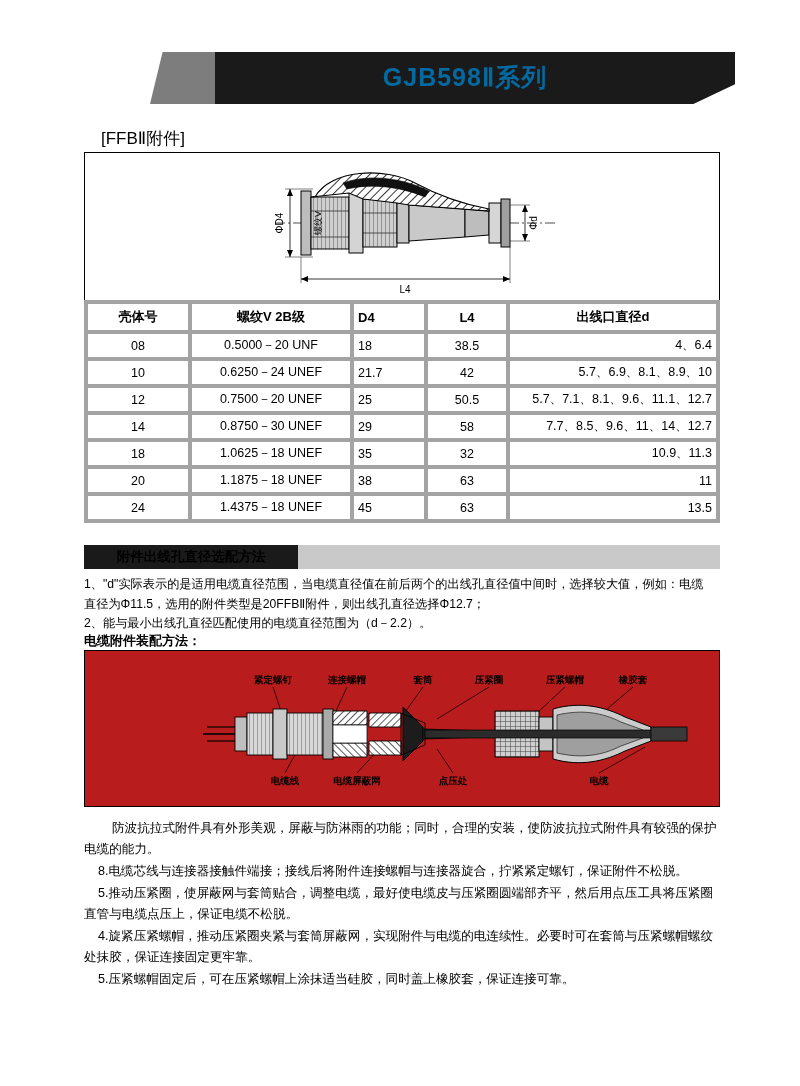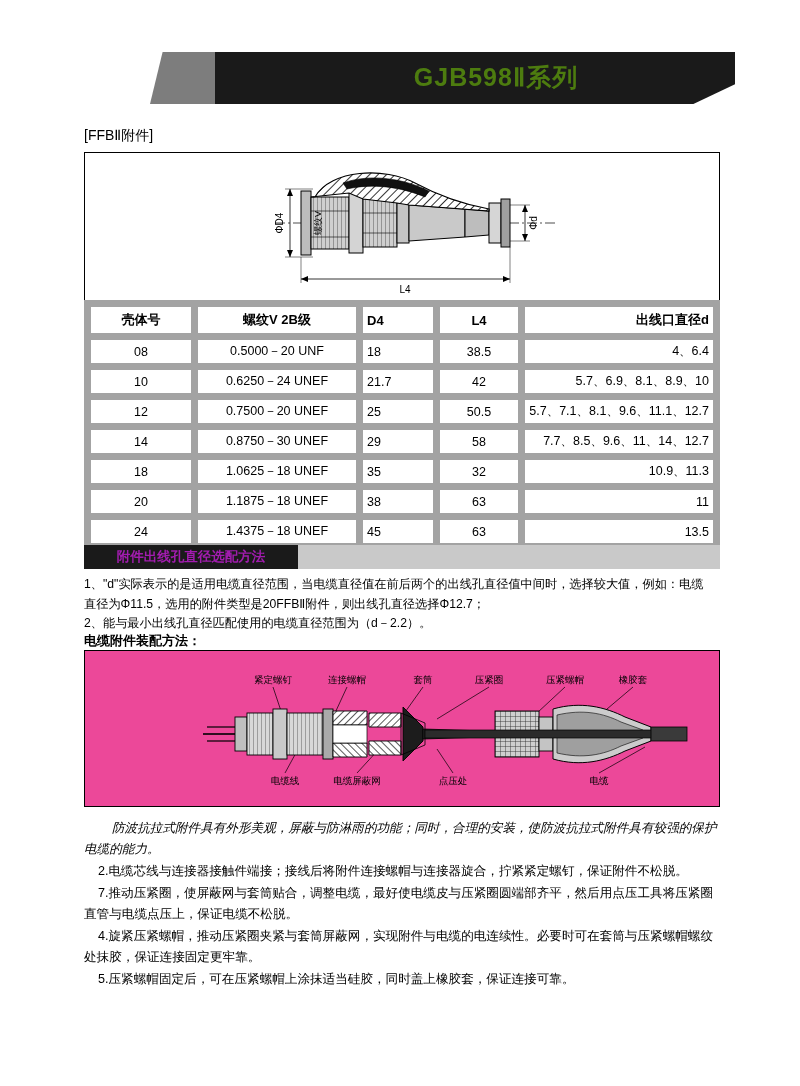--- a/index.html
+++ b/index.html
@@ -35,33 +35,32 @@
     width: 70px; height: 52px;
     background: #7d7d7d;
     clip-path: polygon(18% 0, 100% 0, 100% 100%, 0 100%);
   }
   .band-title {
     position: absolute;
     left: 215px; top: 0;
     width: 500px; height: 52px;
     line-height: 50px;
     text-align: center;
-    color: #4d7c0f;
+    color: #0369a1;
     font-size: 25px;
     font-weight: bold;
     letter-spacing: 1px;
     font-family: "Liberation Sans", sans-serif;
-    padding-left: 31px;
   }
 
   
   .ffb-label {
     position: absolute;
-    left: 84px; top: 127px;
-    font-size: 14px;
+    left: 101px; top: 127px;
+    font-size: 17px;
   }
 
   
   .drawing1 {
     position: absolute;
     left: 84px; top: 152px;
     width: 634px; height: 148px;
     background: #ffffff;
     border: 1px solid #000;
     border-bottom: none;
@@ -70,21 +69,21 @@
 
   
   table.spec {
     position: absolute;
     left: 84px; top: 300px;
     width: 636px;
     border-collapse: collapse;
     font-size: 12.5px;
   }
   table.spec th, table.spec td {
-    border: 7px solid #a3a3a3;
+    border: 4px solid #a3a3a3;
     height: 23px;
     padding: 0 4px;
     font-weight: normal;
   }
   table.spec thead th {
     font-weight: bold;
     font-size: 13px;
     height: 26px;
   }
   .c-shell  { width: 92px;  text-align: center; }
@@ -110,21 +109,21 @@
     left: 0; top: 0;
     width: 214px; height: 24px;
     background: #1a1a1a;
   }
   .subhead .txt {
     position: absolute;
     left: 0; top: 0;
     width: 214px; height: 24px;
     line-height: 23px;
     text-align: center;
-    color: #a21caf;
+    color: #000000;
     font-size: 13.5px;
     font-weight: bold;
   }
 
   
   .notes {
     position: absolute;
     left: 84px; top: 575px;
     width: 640px;
     font-size: 12.2px;
@@ -139,34 +138,35 @@
     font-size: 13px;
     font-weight: bold;
   }
 
   
   .drawing2 {
     position: absolute;
     left: 84px; top: 650px;
     width: 634px; height: 155px;
     border: 1px solid #000;
-    background: #ec4899;
+    background: #b91c1c;
     overflow: hidden;
+    font-weight: bold;
   }
 
   
   .body-text {
     position: absolute;
     left: 84px; top: 818px;
     width: 636px;
     font-size: 12.6px;
     line-height: 21px;
   }
   .body-text p { margin: 0 0 1px 0; }
-  .p-first { text-indent: 28px; font-style: italic; }
+  .p-first { text-indent: 28px; }
   .p-num { text-indent: 14px; }
 
   svg { display: block; }
 </style>
 </head>
 <body>
 
 <div class="header-band">
   <div class="band-grey-left"></div>
   <div class="band-black"></div>
@@ -240,21 +240,21 @@
   </svg>
 </div>
 
 <table class="spec">
   <thead>
     <tr>
       <th class="c-shell">壳体号</th>
       <th class="c-thread">螺纹V   2B级</th>
       <th class="c-d4">D4</th>
       <th class="c-l4">L4</th>
-      <th class="c-d" style="">出线口直径d</th>
+      <th class="c-d" style="text-align:center">出线口直径d</th>
     </tr>
   </thead>
   <tbody>
     <tr>
       <td class="c-shell">08</td>
       <td class="c-thread">0.5000－20  UNF</td>
       <td class="c-d4">18</td>
       <td class="c-l4">38.5</td>
       <td class="c-d">4、6.4</td>
     </tr>
@@ -395,17 +395,17 @@
 
     <text x="200" y="133" font-size="9.5" text-anchor="middle" font-family="Liberation Sans, sans-serif">电缆线</text>
     <text x="272" y="133" font-size="9.5" text-anchor="middle" font-family="Liberation Sans, sans-serif">电缆屏蔽网</text>
     <text x="368" y="133" font-size="9.5" text-anchor="middle" font-family="Liberation Sans, sans-serif">点压处</text>
     <text x="514" y="133" font-size="9.5" text-anchor="middle" font-family="Liberation Sans, sans-serif">电缆</text>
   </svg>
 </div>
 
 <div class="body-text">
   <p class="p-first">防波抗拉式附件具有外形美观，屏蔽与防淋雨的功能；同时，合理的安装，使防波抗拉式附件具有较强的保护电缆的能力。</p>
-  <p class="p-num">2.电缆芯线与连接器接触件端接；接线后将附件连接螺帽与连接器旋合，拧紧紧定螺钉，保证附件不松脱。</p>
-  <p class="p-num">7.推动压紧圈，使屏蔽网与套筒贴合，调整电缆，最好使电缆皮与压紧圈圆端部齐平，然后用点压工具将压紧圈直管与电缆点压上，保证电缆不松脱。</p>
+  <p class="p-num">8.电缆芯线与连接器接触件端接；接线后将附件连接螺帽与连接器旋合，拧紧紧定螺钉，保证附件不松脱。</p>
+  <p class="p-num">5.推动压紧圈，使屏蔽网与套筒贴合，调整电缆，最好使电缆皮与压紧圈圆端部齐平，然后用点压工具将压紧圈直管与电缆点压上，保证电缆不松脱。</p>
   <p class="p-num">4.旋紧压紧螺帽，推动压紧圈夹紧与套筒屏蔽网，实现附件与电缆的电连续性。必要时可在套筒与压紧螺帽螺纹处抹胶，保证连接固定更牢靠。</p>
   <p class="p-num">5.压紧螺帽固定后，可在压紧螺帽上涂抹适当硅胶，同时盖上橡胶套，保证连接可靠。</p>
 </div>
 
 </body></html>

